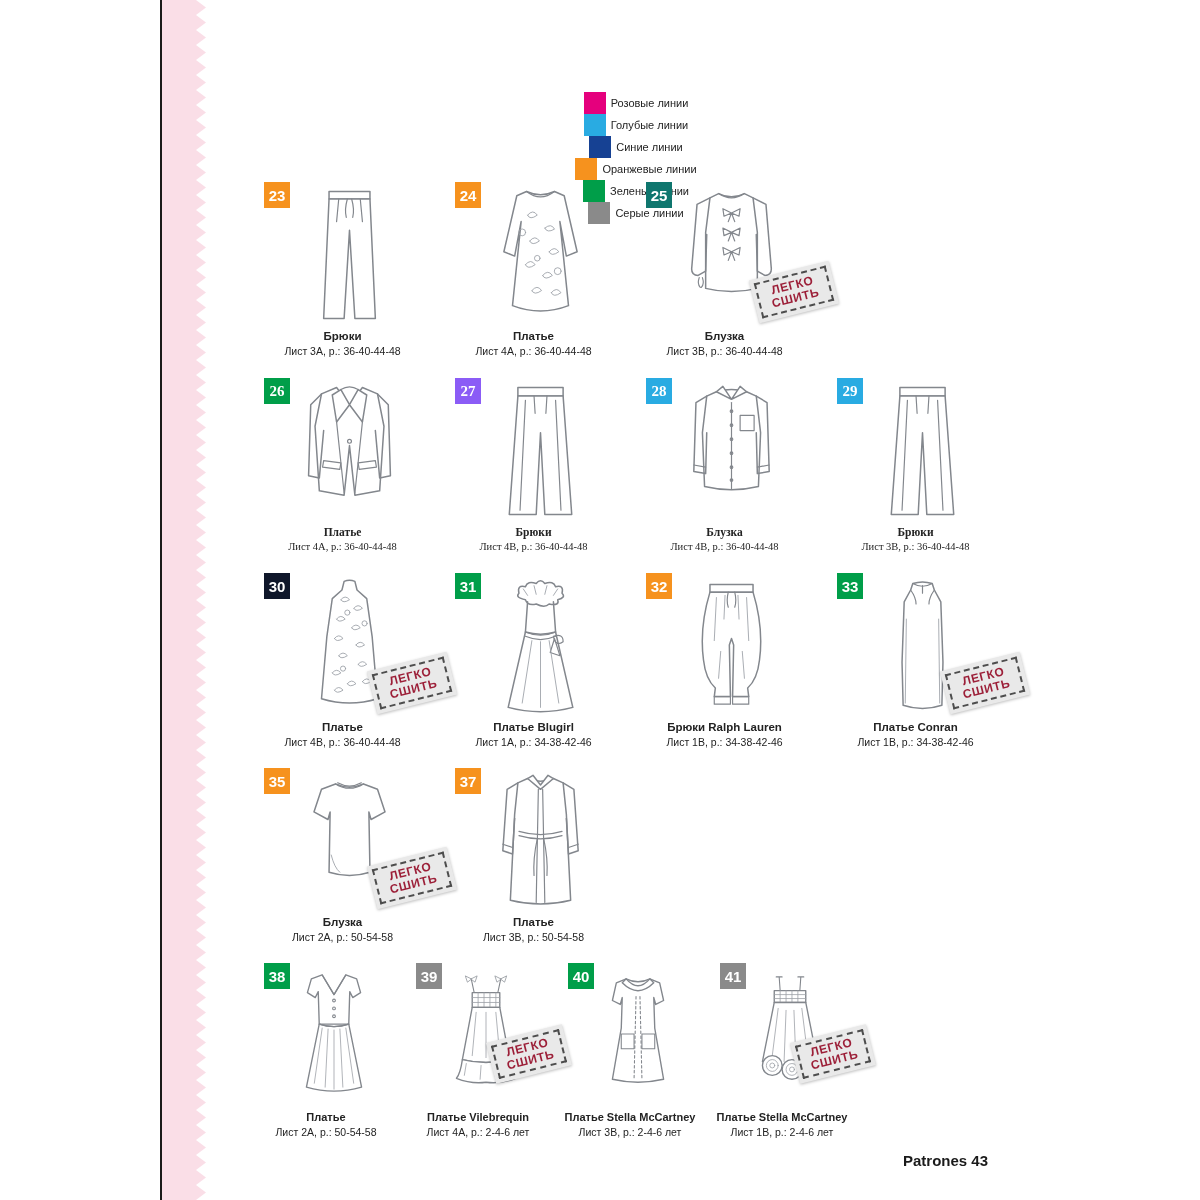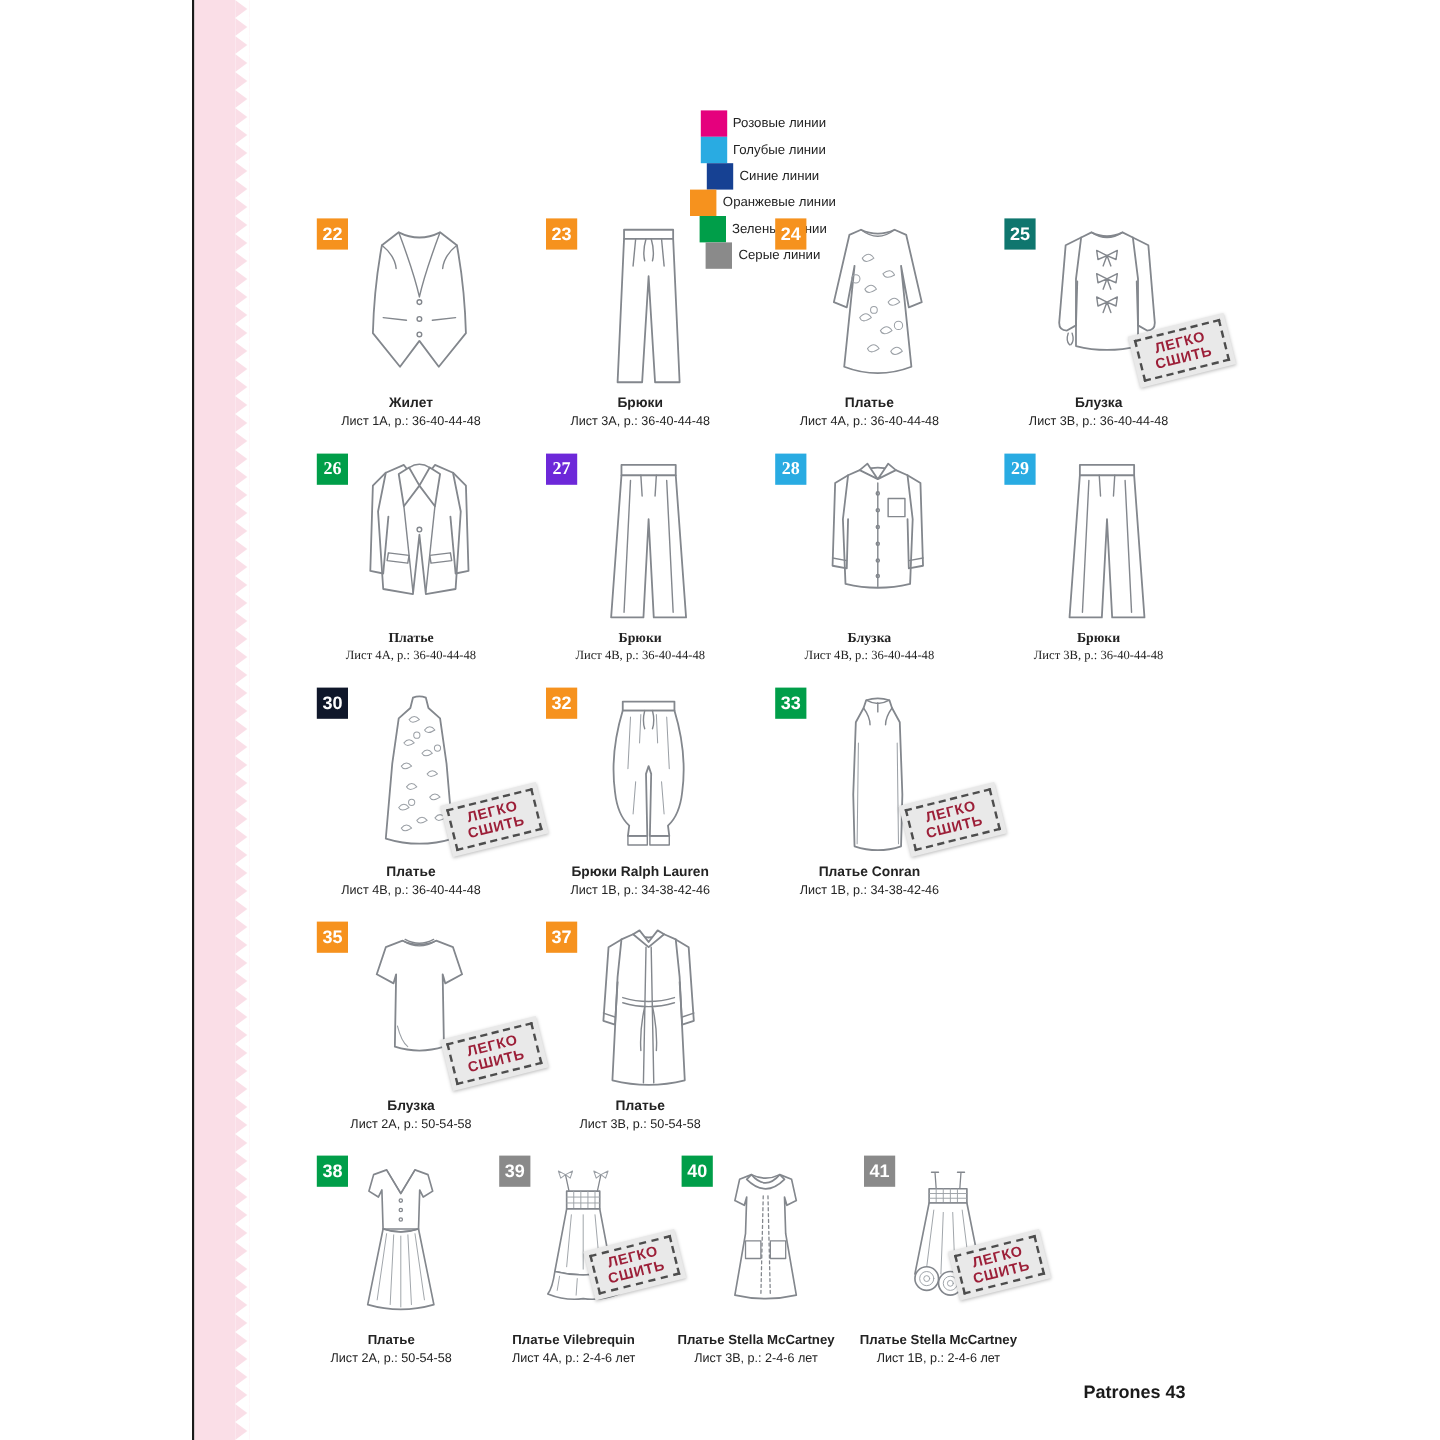--- a/index.html
+++ b/index.html
@@ -366,32 +366,20 @@
     </div>
     <div class="legend-item">
       <span class="swatch" style="background: rgb(138, 138, 138);"></span>
       <span class="legend-label">Серые линии</span>
     </div>
   </div>
 
 <div>
     <div class="row" style="top: 182px;">
       <div class="card">
-        <div class="badge" style="background: rgb(246, 146, 30);">22</div>
-        <div class="sketch">
-          <svg class="gsvg" viewBox="0 0 100 130">
-            <use href="#sk-vest"></use>
-          </svg>
-        </div>
-        <div class="caption">
-          <div class="cap-name">Жилет</div>
-          <div class="cap-info">Лист 1А, р.: 36-40-44-48</div>
-        </div>
-      </div>
-      <div class="card">
         <div class="badge" style="background: rgb(246, 146, 30);">23</div>
         <div class="sketch">
           <svg class="gsvg" viewBox="0 0 100 130">
             <use href="#sk-pants"></use>
           </svg>
         </div>
         <div class="caption">
           <div class="cap-name">Брюки</div>
           <div class="cap-info">Лист 3А, р.: 36-40-44-48</div>
         </div>
@@ -432,21 +420,21 @@
           <svg class="gsvg" viewBox="0 0 100 130">
             <use href="#sk-jacket"></use>
           </svg>
         </div>
         <div class="caption">
           <div class="cap-name">Платье</div>
           <div class="cap-info">Лист 4А, р.: 36-40-44-48</div>
         </div>
       </div>
       <div class="card">
-        <div class="badge" style="background: #6d28d9;">27</div>
+        <div class="badge" style="background: #8b5cf6;">27</div>
         <div class="sketch">
           <svg class="gsvg" viewBox="0 0 100 130">
             <use href="#sk-pants-wide"></use>
           </svg>
         </div>
         <div class="caption">
           <div class="cap-name">Брюки</div>
           <div class="cap-info">Лист 4В, р.: 36-40-44-48</div>
         </div>
       </div>
@@ -483,20 +471,32 @@
             <use href="#sk-dress-lace"></use>
           </svg>
         </div>
         <div class="stamp">
           <span>ЛЕГКО</span>
           <span>СШИТЬ</span>
         </div>
         <div class="caption">
           <div class="cap-name">Платье</div>
           <div class="cap-info">Лист 4В, р.: 36-40-44-48</div>
+        </div>
+      </div>
+      <div class="card">
+        <div class="badge" style="background: rgb(0, 158, 73);">31</div>
+        <div class="sketch">
+          <svg class="gsvg" viewBox="0 0 100 130">
+            <use href="#sk-dress-ruffle"></use>
+          </svg>
+        </div>
+        <div class="caption">
+          <div class="cap-name">Платье Blugirl</div>
+          <div class="cap-info">Лист 1А, р.: 34-38-42-46</div>
         </div>
       </div>
       <div class="card">
         <div class="badge" style="background: rgb(246, 146, 30);">32</div>
         <div class="sketch">
           <svg class="gsvg" viewBox="0 0 100 130">
             <use href="#sk-pants-harem"></use>
           </svg>
         </div>
         <div class="caption">

